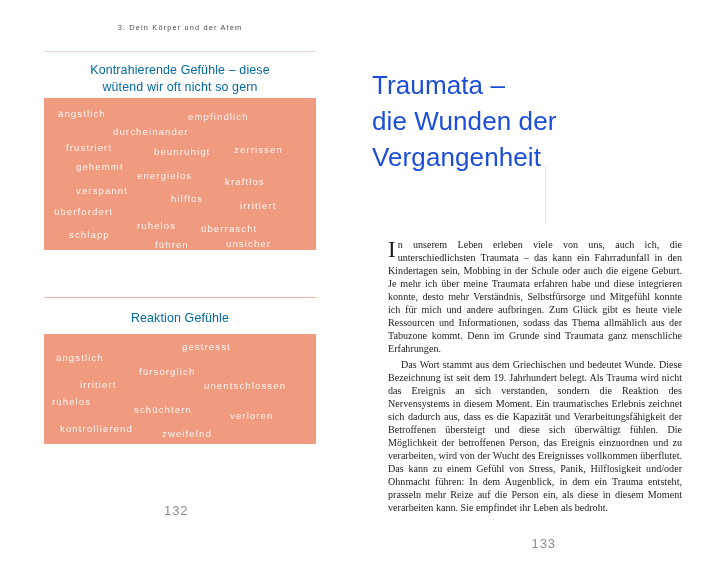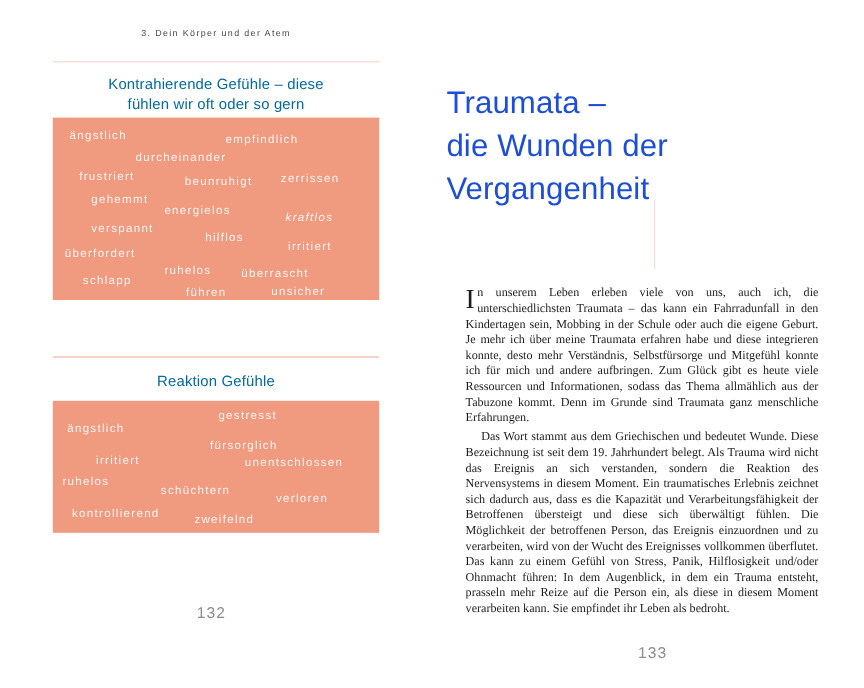--- a/index.html
+++ b/index.html
@@ -179,54 +179,54 @@
 <div class="spread">
 
   <div class="page-left">
 
     <div class="running-head">3. Dein Körper und der Atem</div>
 
     <div class="rule rule-top"></div>
 
     <div class="box-title box-title-1">
       <span>Kontrahierende Gefühle – diese</span><br>
-      <span>fühlen wir oft oder so gern</span>
+      <span>wütend wir oft nicht so gern</span>
     </div>
 
     <div class="cloud cloud-1" id="cloud-1">
         <span class="w" style="left: 14px; top: 10px;">ängstlich</span>
         <span class="w" style="left: 144px; top: 13px;">empfindlich</span>
         <span class="w" style="left: 69px; top: 28px;">durcheinander</span>
         <span class="w" style="left: 22px; top: 44px;">frustriert</span>
         <span class="w" style="left: 110px; top: 48px;">beunruhigt</span>
         <span class="w" style="left: 190px; top: 46px;">zerrissen</span>
         <span class="w" style="left: 32px; top: 63px;">gehemmt</span>
         <span class="w" style="left: 93px; top: 72px;">energielos</span>
-        <span class="w" style="left: 194px; top: 78px; font-style: italic;">kraftlos</span>
+        <span class="w" style="left: 181px; top: 78px;">kraftlos</span>
         <span class="w" style="left: 32px; top: 87px;">verspannt</span>
         <span class="w" style="left: 127px; top: 95px;">hilflos</span>
         <span class="w" style="left: 196px; top: 102px;">irritiert</span>
         <span class="w" style="left: 10px; top: 108px;">überfordert</span>
         <span class="w" style="left: 93px; top: 122px;">ruhelos</span>
         <span class="w" style="left: 157px; top: 125px;">überrascht</span>
         <span class="w" style="left: 25px; top: 131px;">schlapp</span>
         <span class="w" style="left: 111px; top: 141px;">führen</span>
         <span class="w" style="left: 182px; top: 140px;">unsicher</span>
       </div>
 
     <div class="rule rule-mid"></div>
 
     <div class="box-title box-title-2">
       <span>Reaktion Gefühle</span>
     </div>
 
     <div class="cloud cloud-2" id="cloud-2">
         <span class="w" style="left: 138px; top: 7px;">gestresst</span>
         <span class="w" style="left: 12px; top: 18px;">ängstlich</span>
-        <span class="w" style="left: 95px; top: 32px; margin-left: 36px;">fürsorglich</span>
+        <span class="w" style="left: 95px; top: 32px;">fürsorglich</span>
         <span class="w" style="left: 36px; top: 45px;">irritiert</span>
         <span class="w" style="left: 160px; top: 46px;">unentschlossen</span>
         <span class="w" style="left: 8px; top: 62px;">ruhelos</span>
         <span class="w" style="left: 90px; top: 70px;">schüchtern</span>
         <span class="w" style="left: 186px; top: 76px;">verloren</span>
         <span class="w" style="left: 16px; top: 89px;">kontrollierend</span>
         <span class="w" style="left: 118px; top: 94px;">zweifelnd</span>
       </div>
 
     <div class="folio folio-left">132</div>

